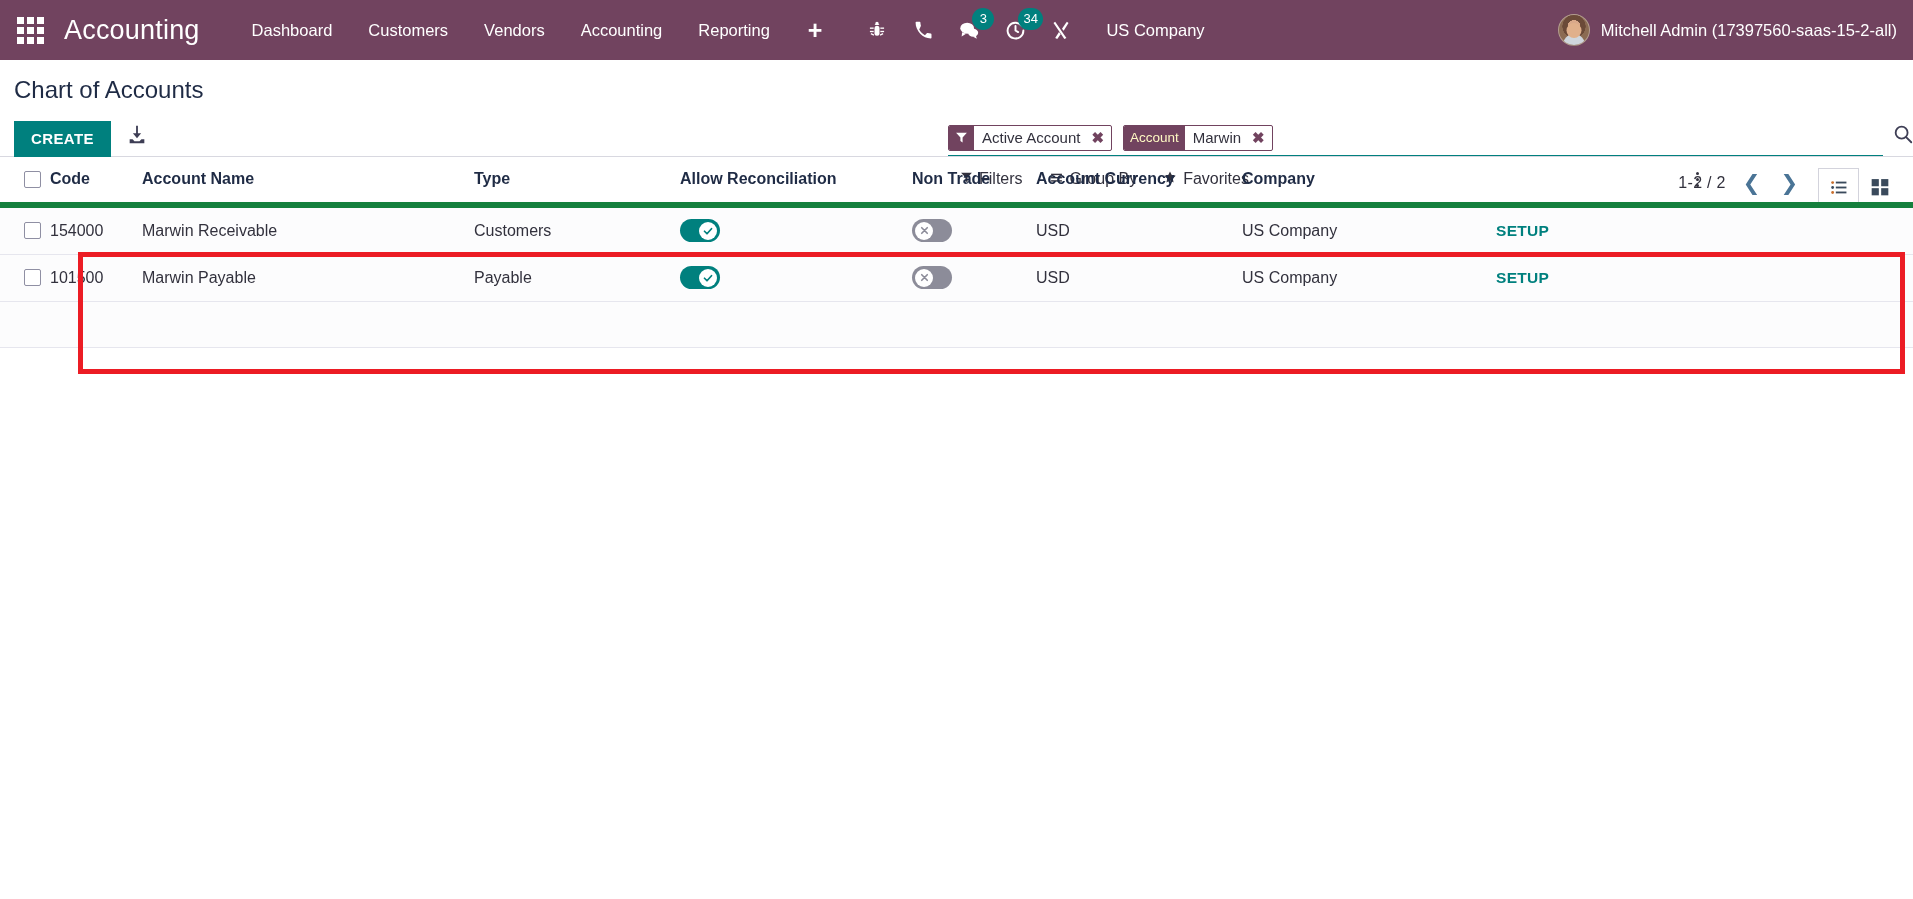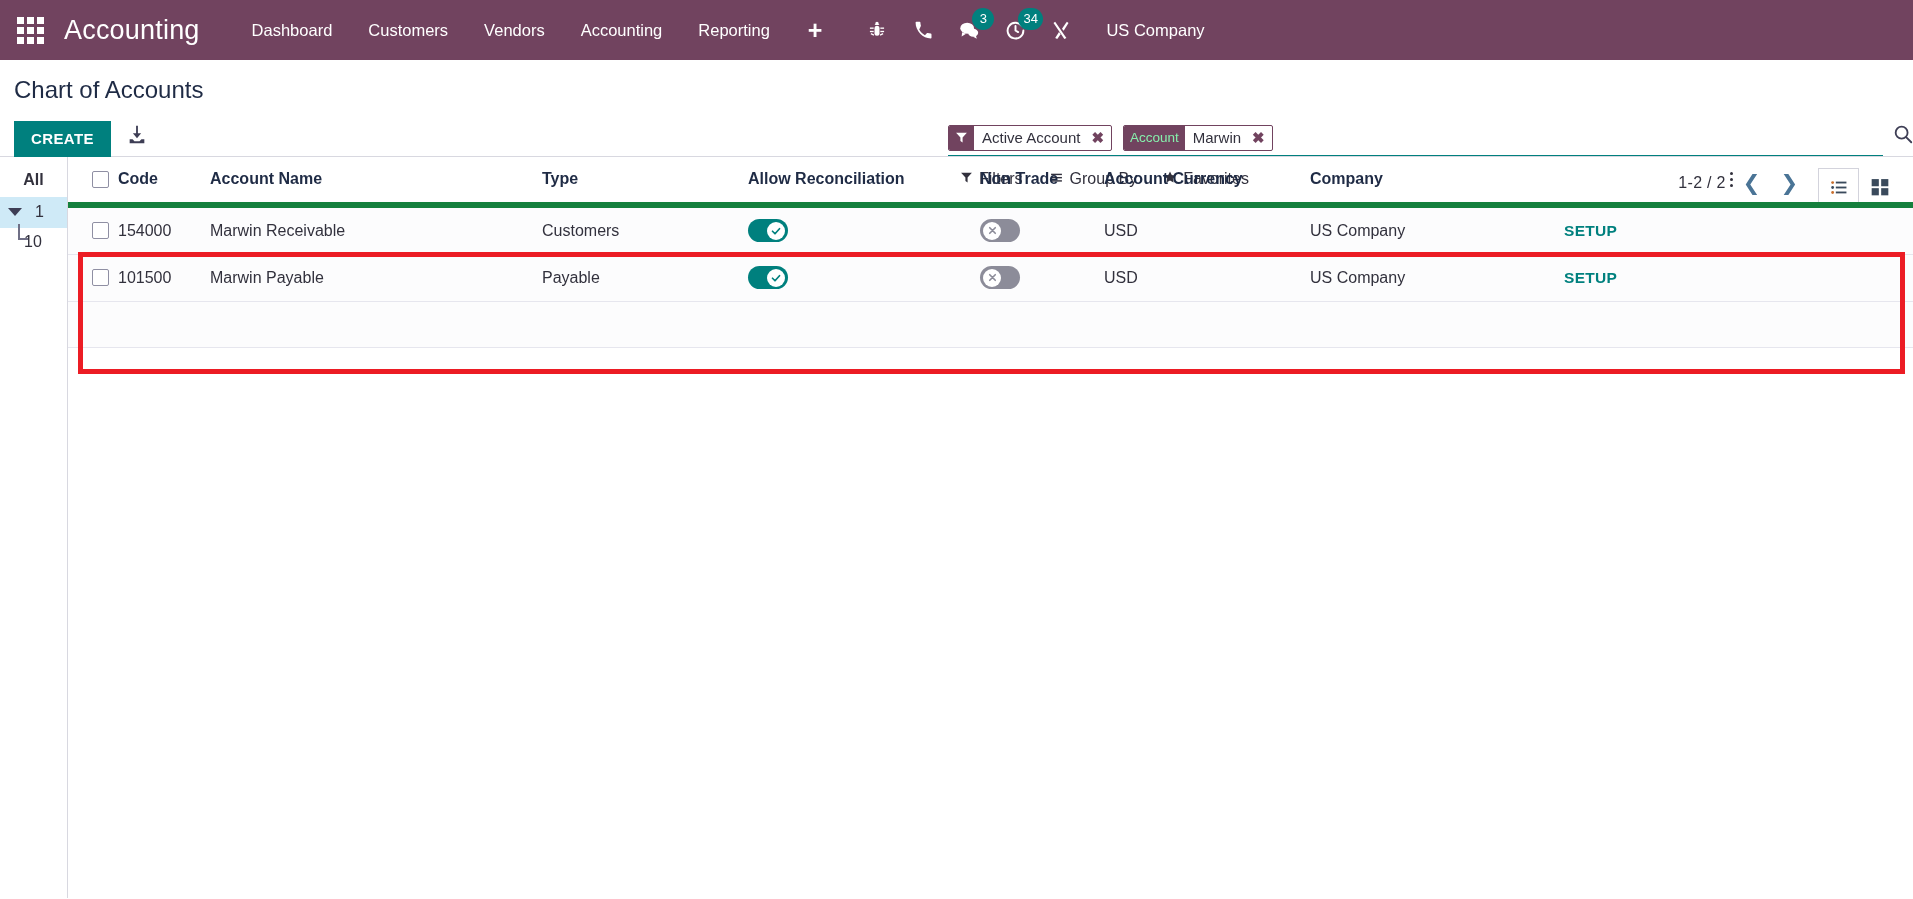--- a/index.html
+++ b/index.html
@@ -150,21 +150,21 @@
     border: 1px solid #71435f;
     margin-right: 11px;
     font-size: 15px;
     border-radius: 2px;
     overflow: hidden;
     cursor: pointer;
     background: #fff;
   }
   .facet-tag {
     background: #71435f;
-    color: #86efac;
+    color: #fef9c3;
     display: flex; align-items: center;
     padding: 0 6px;
     font-size: 13.5px;
   }
   .facet-tag svg { display:block; }
   .facet-val {
     display: flex; align-items: center;
     padding: 0 6px 0 8px;
     color: #32313d;
     white-space: nowrap;
@@ -431,20 +431,24 @@
       <svg width="20" height="20" viewBox="0 0 24 24" fill="#ffffff">
         <path d="M3 3.5 L5 2.2 L15.5 17.5 L18.5 21.5 L16 22.8 L13 18.3 Z"></path>
         <path d="M21 3.5 L19 2.2 L13.2 10.5 L15.2 13 Z"></path>
         <path d="M9.6 14.5 L11.6 17 L7.5 22.8 L5 21.5 Z"></path>
       </svg>
     </div>
   </div>
 
   <div class="company-name">US Company</div>
 
+  <div class="user-zone">
+    <div class="avatar"></div>
+    <div class="user-name">Mitchell Admin (17397560-saas-15-2-all)</div>
+  </div>
 </div>
 
 <div class="control-panel">
   <div class="page-title">Chart of Accounts</div>
 
   <button class="create-btn">CREATE</button>
 
   <div class="import-icon">
     <svg width="22" height="22" viewBox="0 0 24 24" fill="#3e3e55">
       <path d="M11 2h2v8h3.5L12 15.5 7.5 10H11z"></path>
@@ -530,31 +534,20 @@
           <rect x="13.4" y="2.5" width="8.6" height="8.6"></rect>
         <rect x="2" y="13.4" width="8.6" height="8.6"></rect>
           <rect x="13.4" y="13.4" width="8.6" height="8.6"></rect>
       </svg>
     </div>
   </div>
 </div>
 
 <div class="main">
 
-  <div class="sidebar">
-    <div class="sb-all">All</div>
-    <div class="sb-node">
-      <span class="sb-caret"></span>
-      <span>1</span>
-    </div>
-    <div class="sb-child">
-      <span class="elbow"></span>
-      <span>10</span>
-    </div>
-  </div>
 
   <div class="list-area">
     <table class="list">
       <thead>
         <tr>
           <th class="col-chk">
             <span class="chk"></span>
           </th>
           <th class="col-code">Code</th>
           <th class="col-name">Account Name</th>

